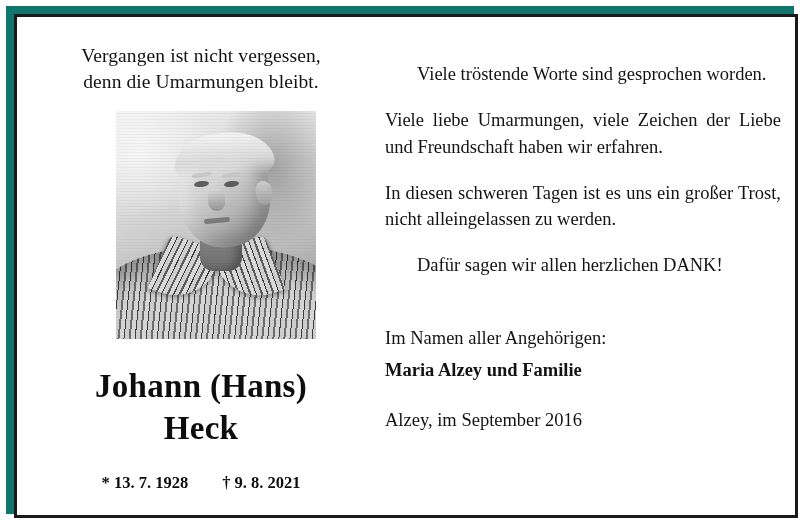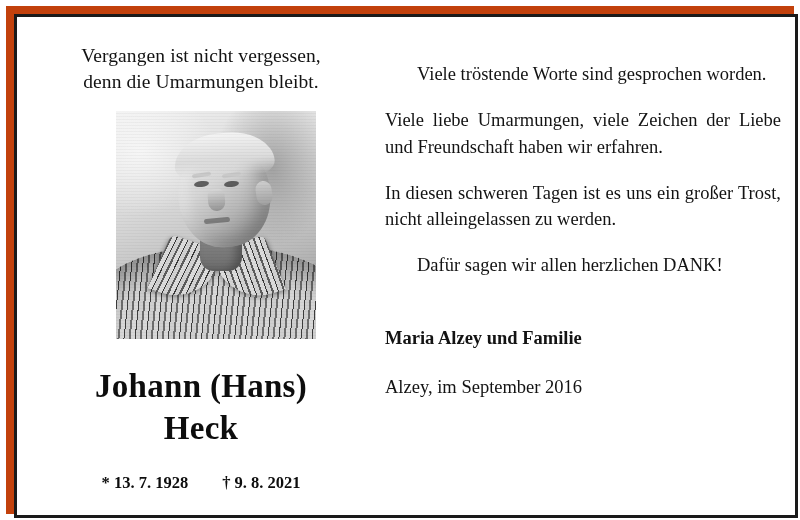--- a/index.html
+++ b/index.html
@@ -14,21 +14,21 @@
     color: #111111;
     overflow: hidden;
   }
 
   .notice-outer {
     position: absolute;
     left: 0; top: 0;
     width: 800px;
     height: 520px;
     box-sizing: border-box;
-    background: #c2410c;
+    background: #0f766e;
     border: 6px solid #ffffff;
   }
 
   .notice-frame {
     position: absolute;
     left: 8px; top: 8px;
     width: 784px;
     height: 504px;
     box-sizing: border-box;
     border: 3px solid #1a1a1a;
@@ -323,20 +323,21 @@
       </div>
 
       <div class="col-right">
 
         <p class="para no-justify">Viele tröstende Worte sind gesprochen worden.</p>
         <p class="para">Viele liebe Umarmungen, viele Zeichen der Liebe und Freundschaft haben wir erfahren.</p>
         <p class="para">In diesen schweren Tagen ist es uns ein großer Trost, nicht alleingelassen zu werden.</p>
         <p class="para last-thanks no-justify">Dafür sagen wir allen herzlichen  DANK!</p>
 
         <div class="behalf">
+          <span>Im Namen aller Angehörigen:</span>
           <span class="family">Maria Alzey und Familie</span>
         </div>
 
         <div class="place-date">Alzey, im September 2016</div>
 
       </div>
 
     </div>
   </div>
 </div>

